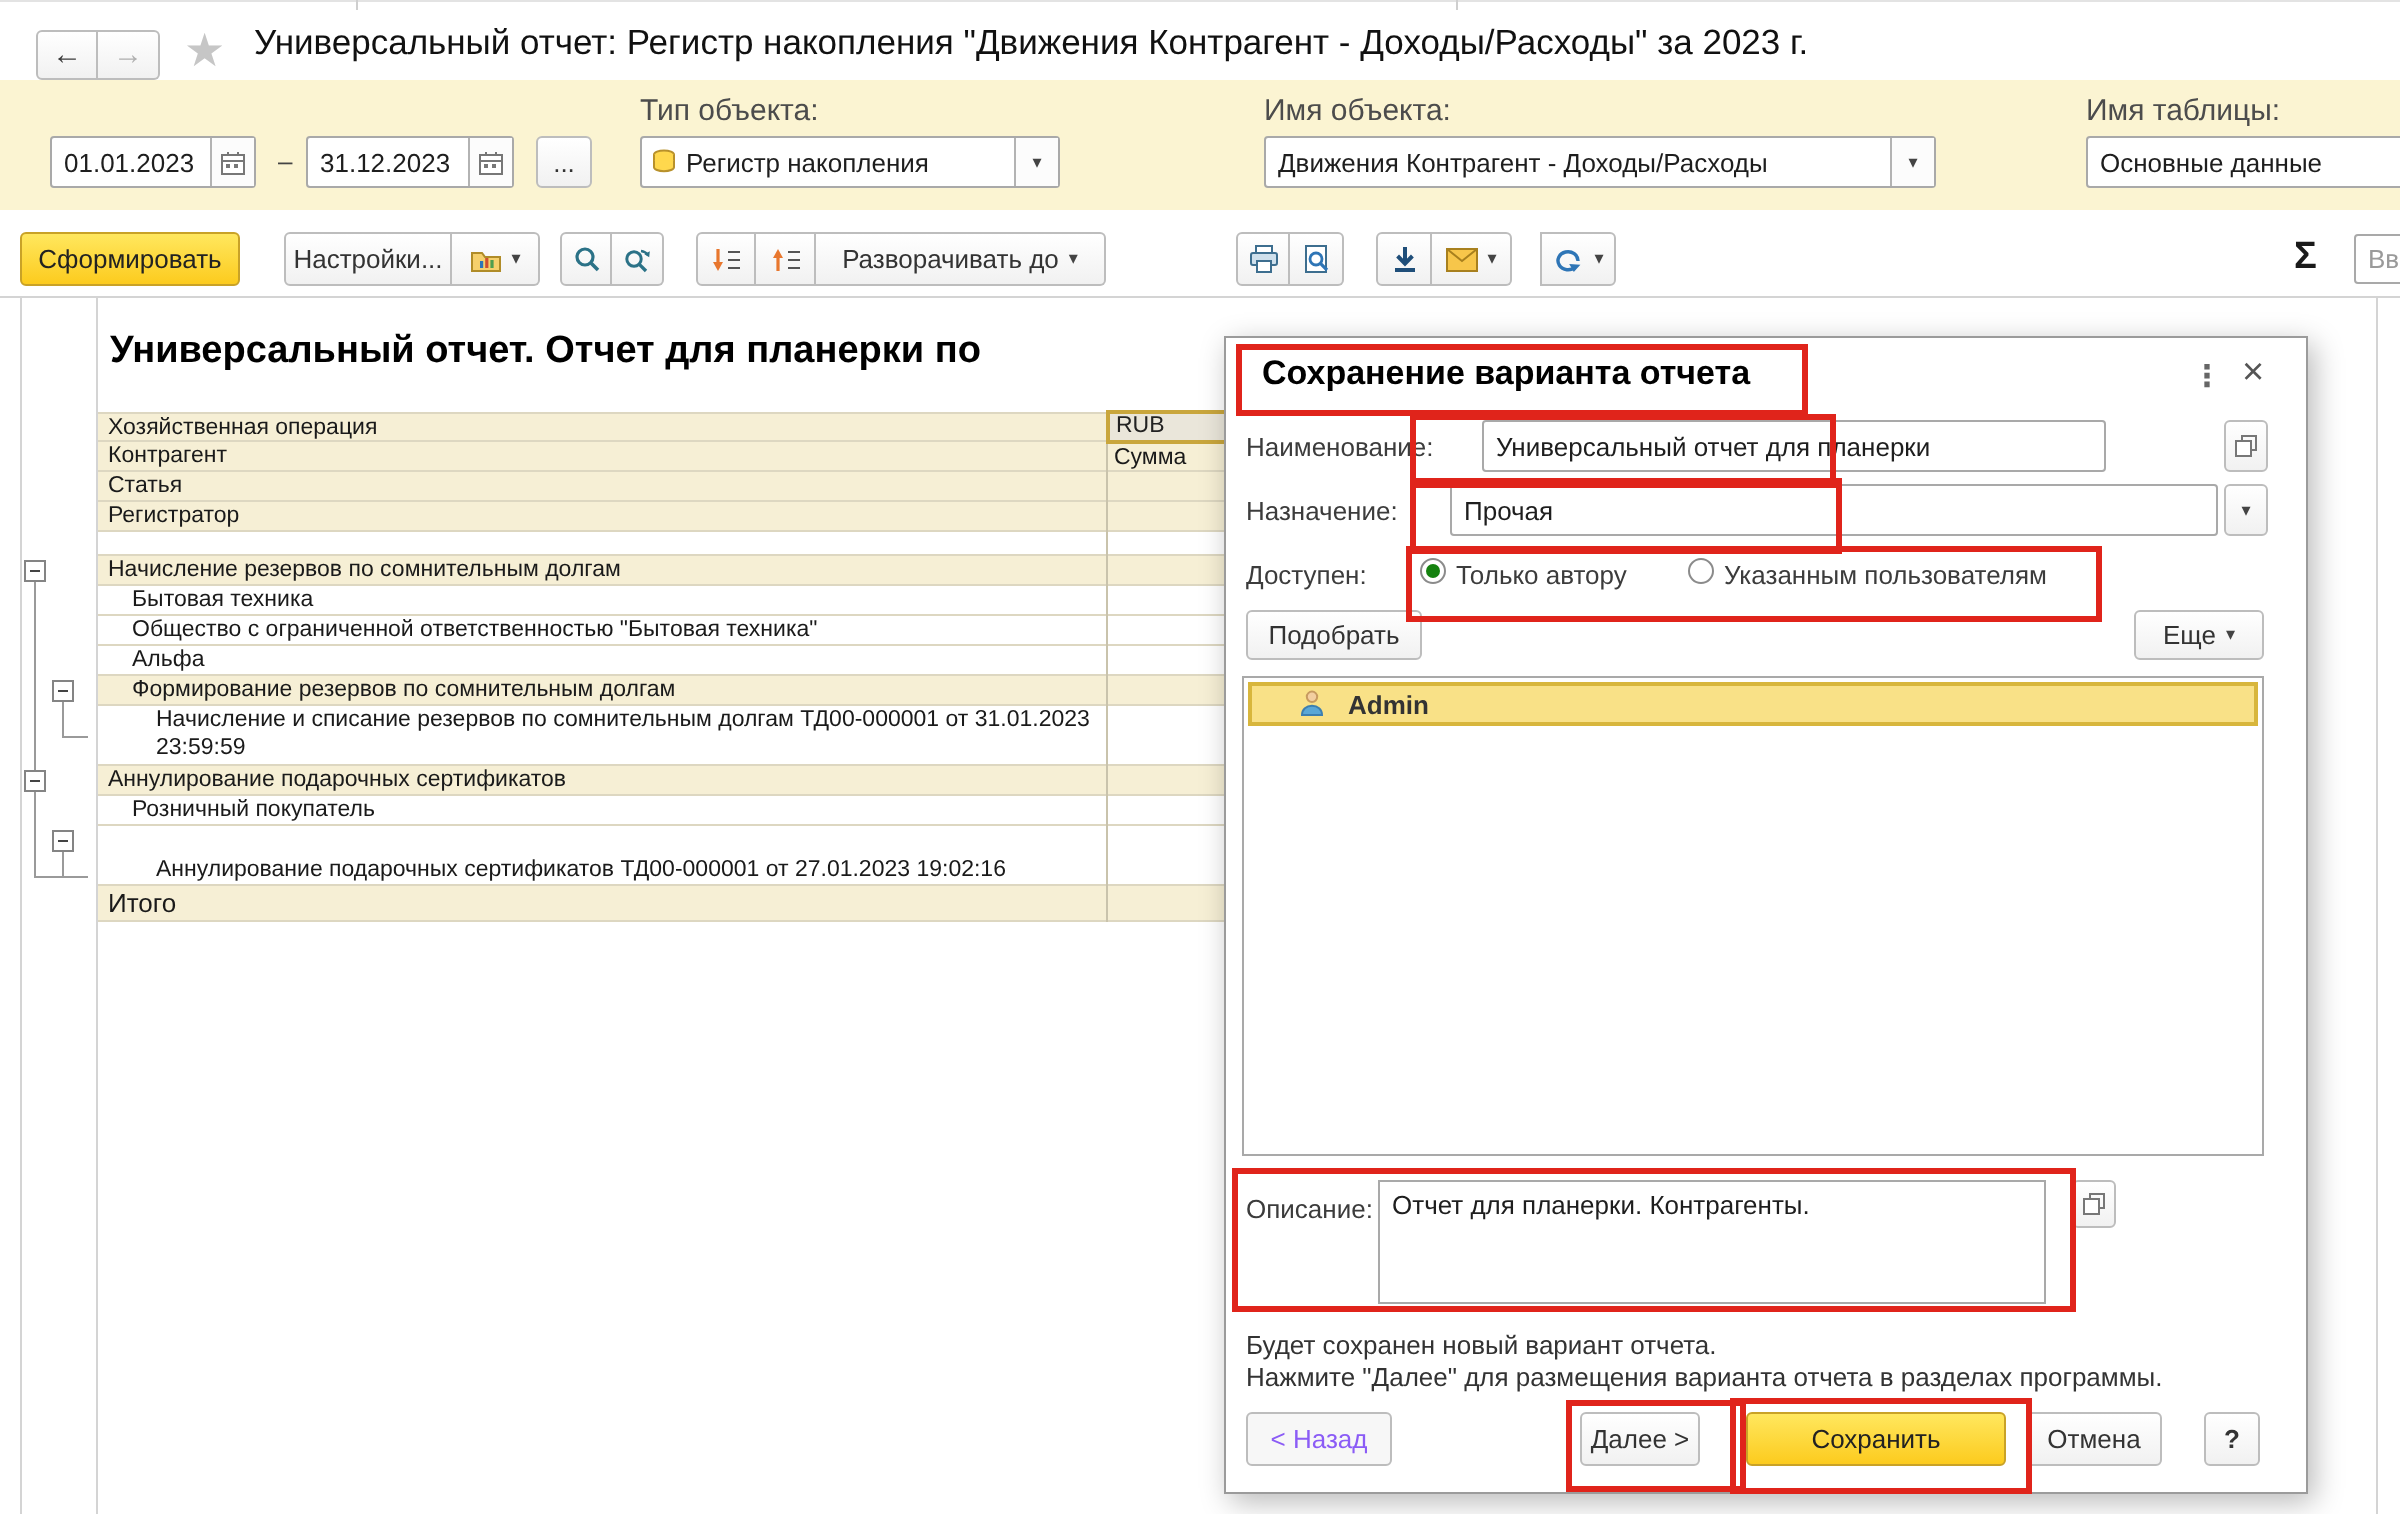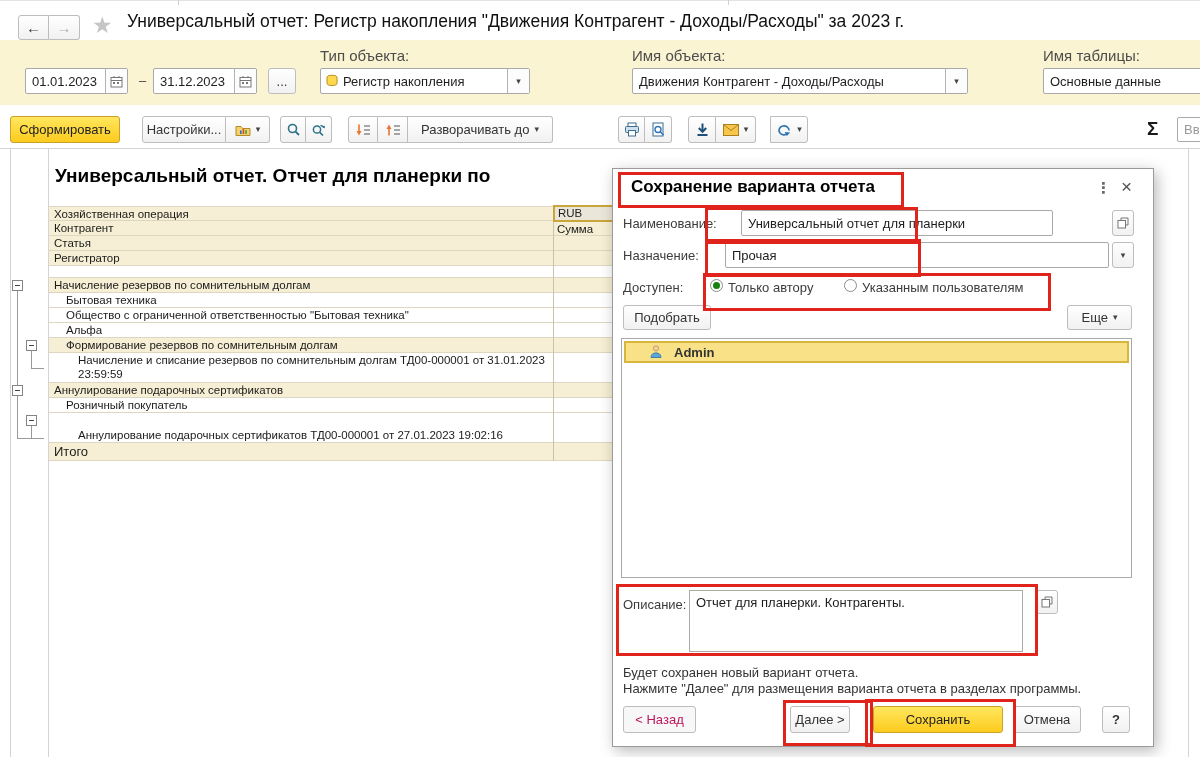--- a/index.html
+++ b/index.html
@@ -5,21 +5,21 @@
   html,body{margin:0;padding:0;background:#fff;}
   #app{position:relative;width:1200px;height:757px;background:#fff;overflow:hidden;
        font-family:"Liberation Sans","DejaVu Sans",sans-serif;color:#222;}
   .abs{position:absolute;}
   .vline{position:absolute;width:1px;background:#d4d4d4;}
   .hline{position:absolute;height:1px;background:#d4d4d4;}
   
   .btn{display:flex;align-items:center;justify-content:center;gap:5px;
        background:linear-gradient(#ffffff,#f1f1f1);border:1px solid #bdbdbd;border-radius:3px;
        font-size:13px;color:#333;box-sizing:border-box;cursor:default;}
-  .btn.disabled{color:#be185d;background:#f7f7f7;}
+  .btn.disabled{color:#8b5cf6;background:#f7f7f7;}
   .ybtn{background:linear-gradient(#ffe75e,#fccb1e);border:1px solid #c9a227;color:#222;}
   .grp{position:absolute;display:flex;}
   .grp .btn{border-radius:0;border-left-width:0;}
   .grp .btn:first-child{border-left-width:1px;border-radius:3px 0 0 3px;}
   .grp .btn:last-child{border-radius:0 3px 3px 0;}
   
   .field{position:absolute;display:flex;align-items:stretch;background:#fff;border:1px solid #a9a9a9;
          border-radius:2px;height:26px;box-sizing:border-box;font-size:13px;color:#1e1e1e;}
   .field .txt{flex:1;display:flex;align-items:center;padding:0 6px;white-space:nowrap;overflow:hidden;}
   .field .side{width:21px;border-left:1px solid #b3b3b3;display:flex;align-items:center;

